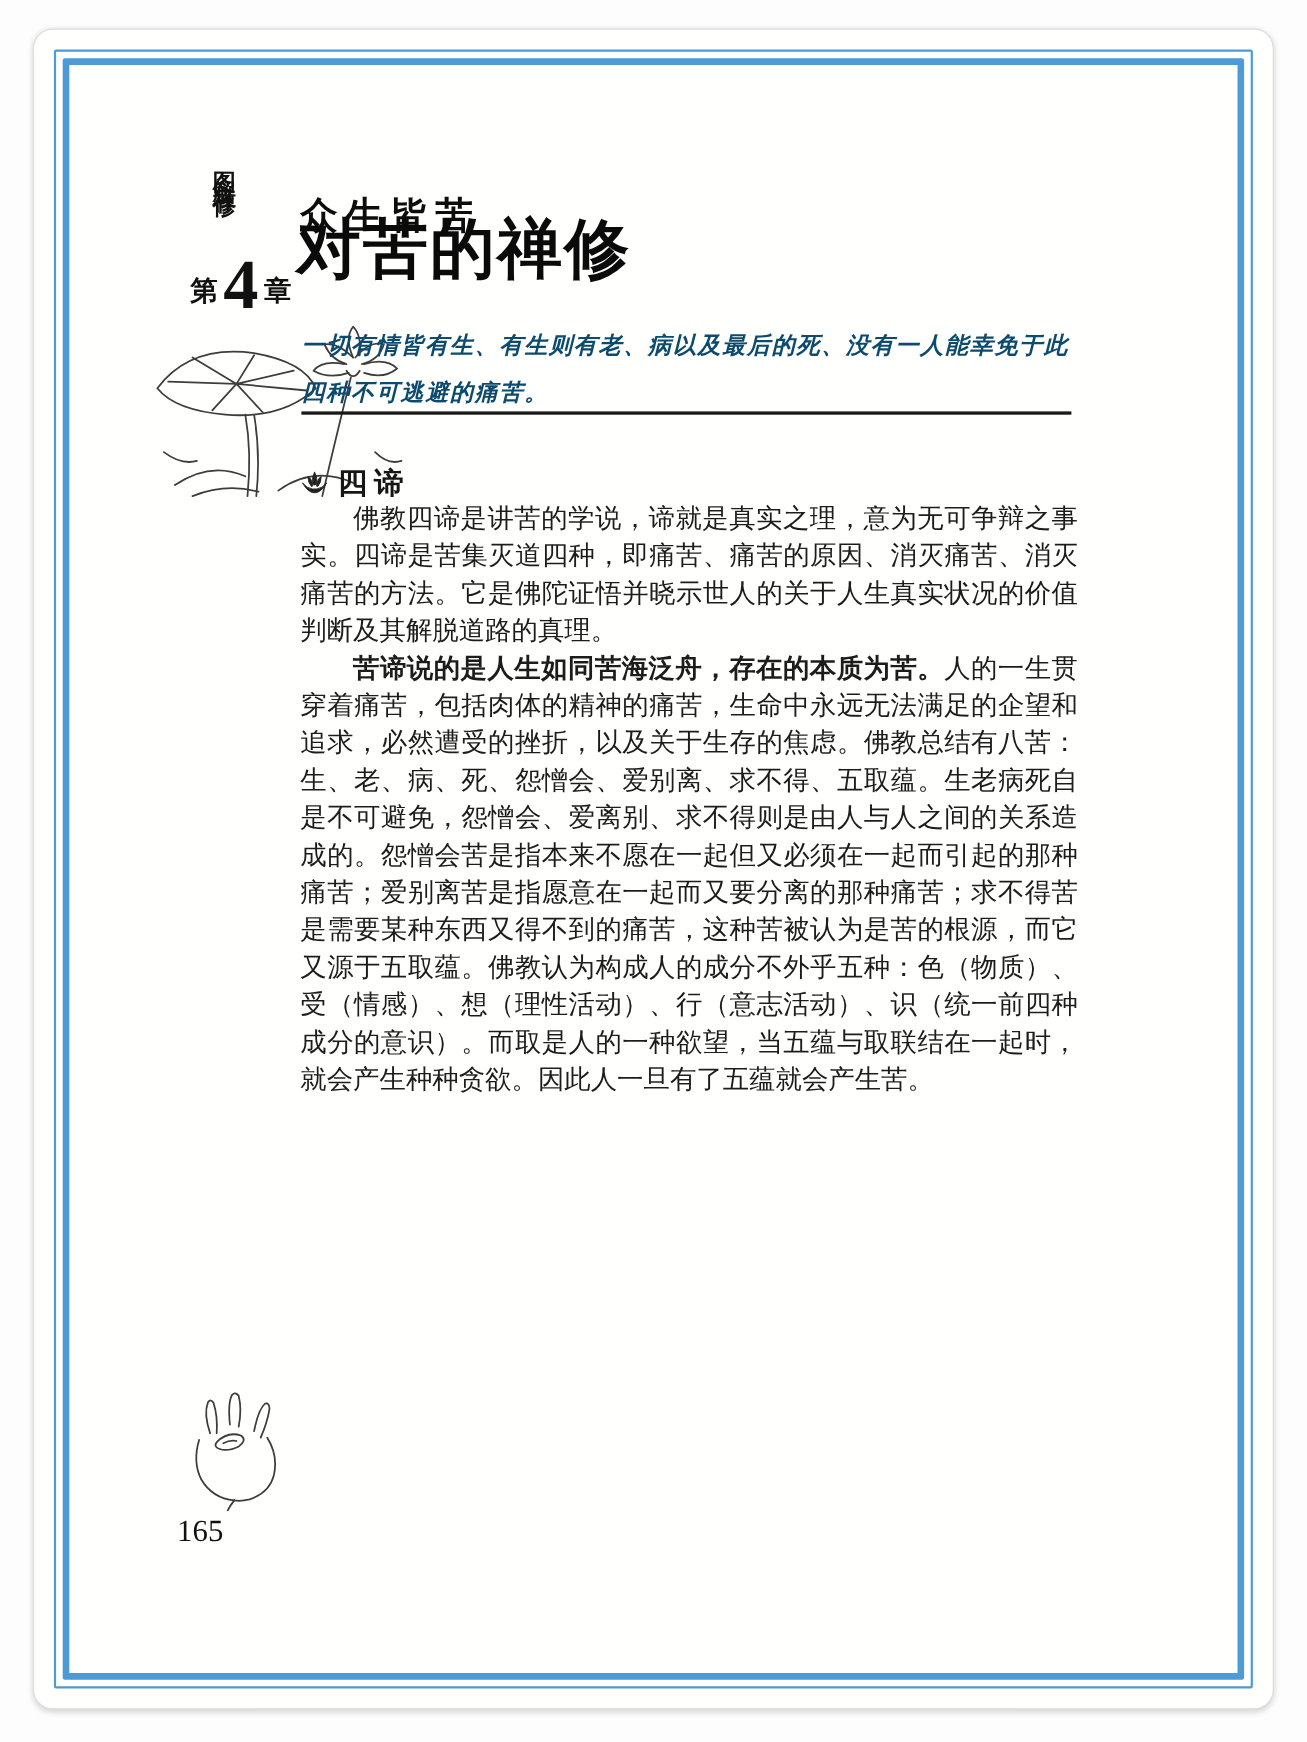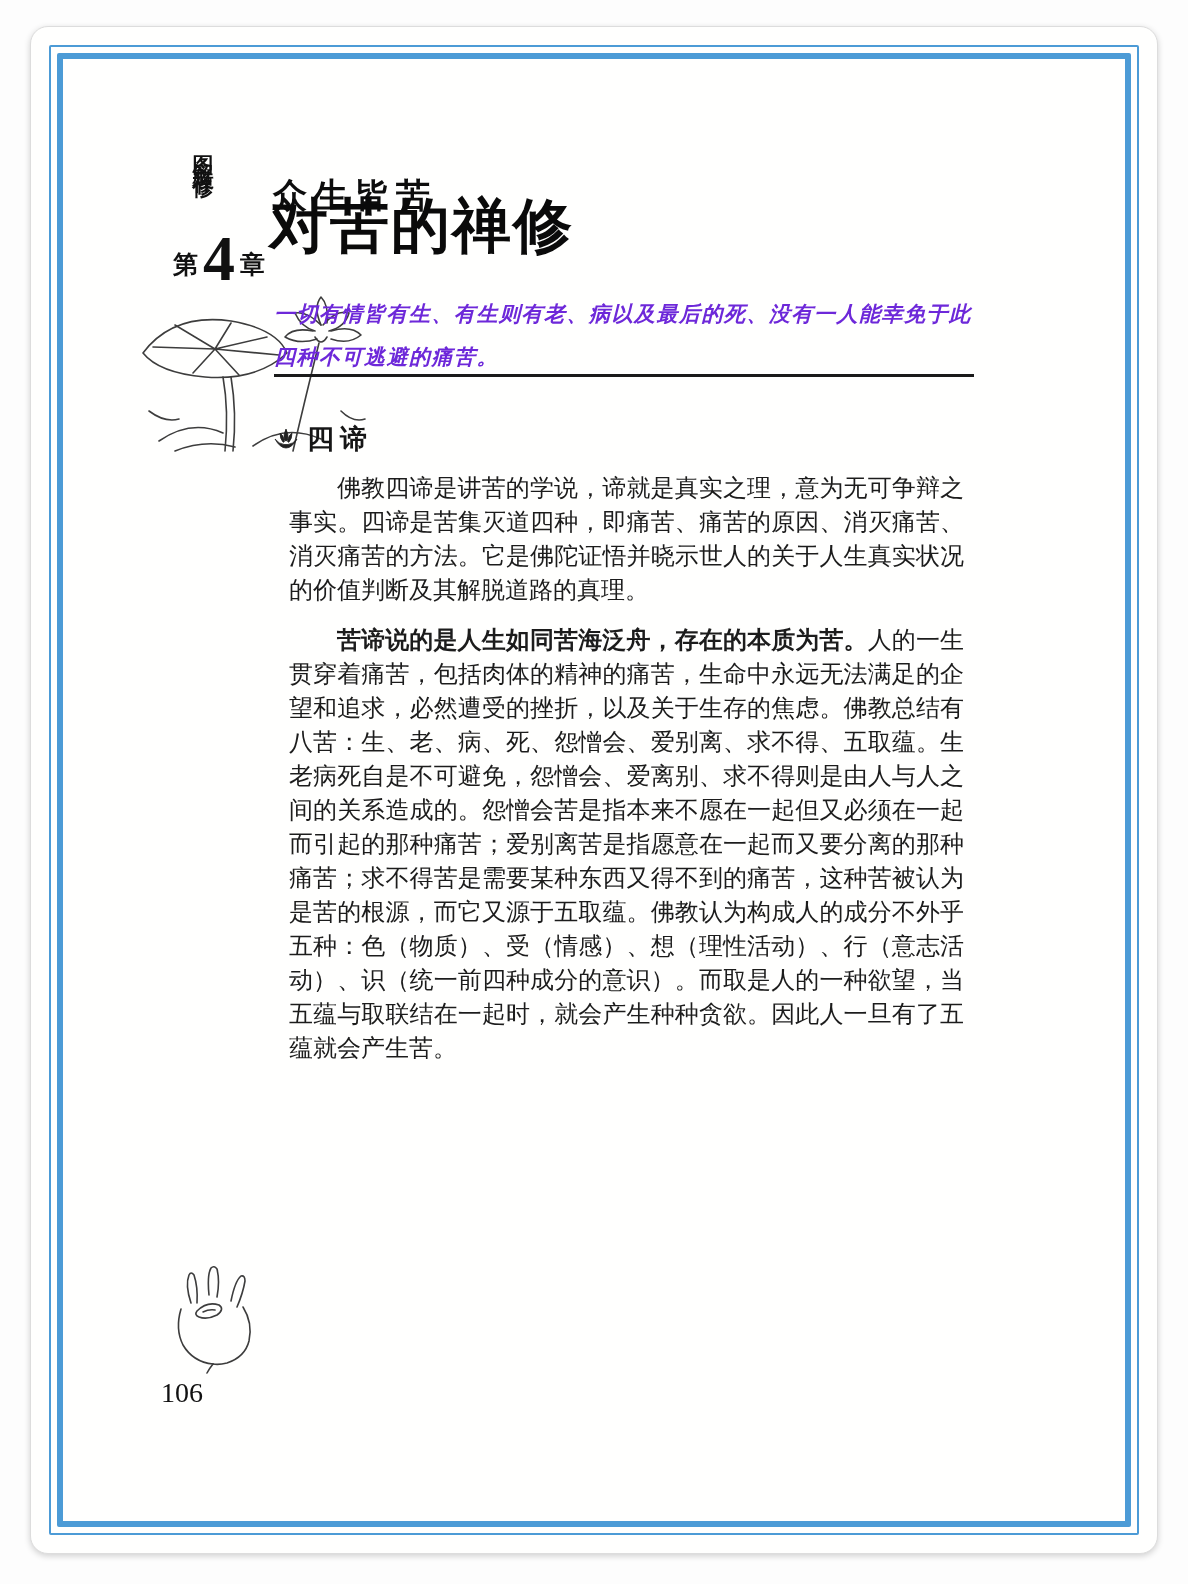--- a/index.html
+++ b/index.html
@@ -49,37 +49,37 @@
     font-weight:800; font-size:34px; letter-spacing:7px; color:#0d0d0d;margin-top:32px;
   }
   .title {
     position:absolute; left:238px; top:160px; margin:0;
     font-family:"Liberation Sans", sans-serif;
     font-weight:800; font-size:59px; letter-spacing:2px; color:#0a0a0a;
   }
   .intro {
     position:absolute; left:243px; top:266px; width:708px;
     font-style:italic; font-weight:600;
-    font-size:21px; line-height:43px; letter-spacing:1.5px; color:#6d28d9;
+    font-size:21px; line-height:43px; letter-spacing:1.5px; color:#0c4a6e;
   }
   .rule {
     position:absolute; left:243px; top:347px; width:700px; height:3px;
     background:#1a1a1a;
   }
   .section-heading {
     position:absolute; left:240px; top:394px;
     display:flex; align-items:center; gap:6px;
     font-weight:700; font-size:27px; letter-spacing:6px; color:#161616;
   }
   .lotus-icon-svg { width:30px; height:24px; }
   .body-text {
     position:absolute; left:242px; top:428px; width:707px;
     font-size:24px; line-height:34px; text-align:justify; color:var(--ink);
   }
-  .para { margin:16px; text-indent:2em; }
+  .para { margin:0; text-indent:2em; }
   .para b { font-weight:700; }
   .page-number {
     position:absolute; left:130px; top:1350px;
     font-family:"Liberation Serif", serif; font-size:28px; color:#111;
   }
   svg .stroke { fill:none; stroke:#3d3d3d; stroke-width:1.6; stroke-linecap:round; stroke-linejoin:round; }
 </style>
 </head>
 <body>
 
@@ -146,16 +146,16 @@
         <path d="M52 32 Q 50 12 54 5 Q 57 2 60 6 Q 63 18 60 34"></path>
         <path d="M74 38 Q 78 18 84 13 Q 88 12 88 18 Q 86 30 80 44"></path>
         <path d="M40 48 Q 50 38 62 42 Q 68 46 60 52 Q 50 57 42 54 Q 37 52 40 48 Z"></path>
         <path d="M46 49 Q 52 46 58 47"></path>
         <path d="M24 46 Q 18 66 26 82 Q 36 99 56 101"></path>
         <path d="M86 44 Q 96 60 92 78 Q 88 94 70 100 Q 62 102 56 101"></path>
         <path d="M56 101 Q 52 106 50 110"></path>
       </g>
     </svg>
 
-    <div class="page-number">106</div>
+    <div class="page-number">165</div>
 
   </div>
 </div>
 
 </body></html>

